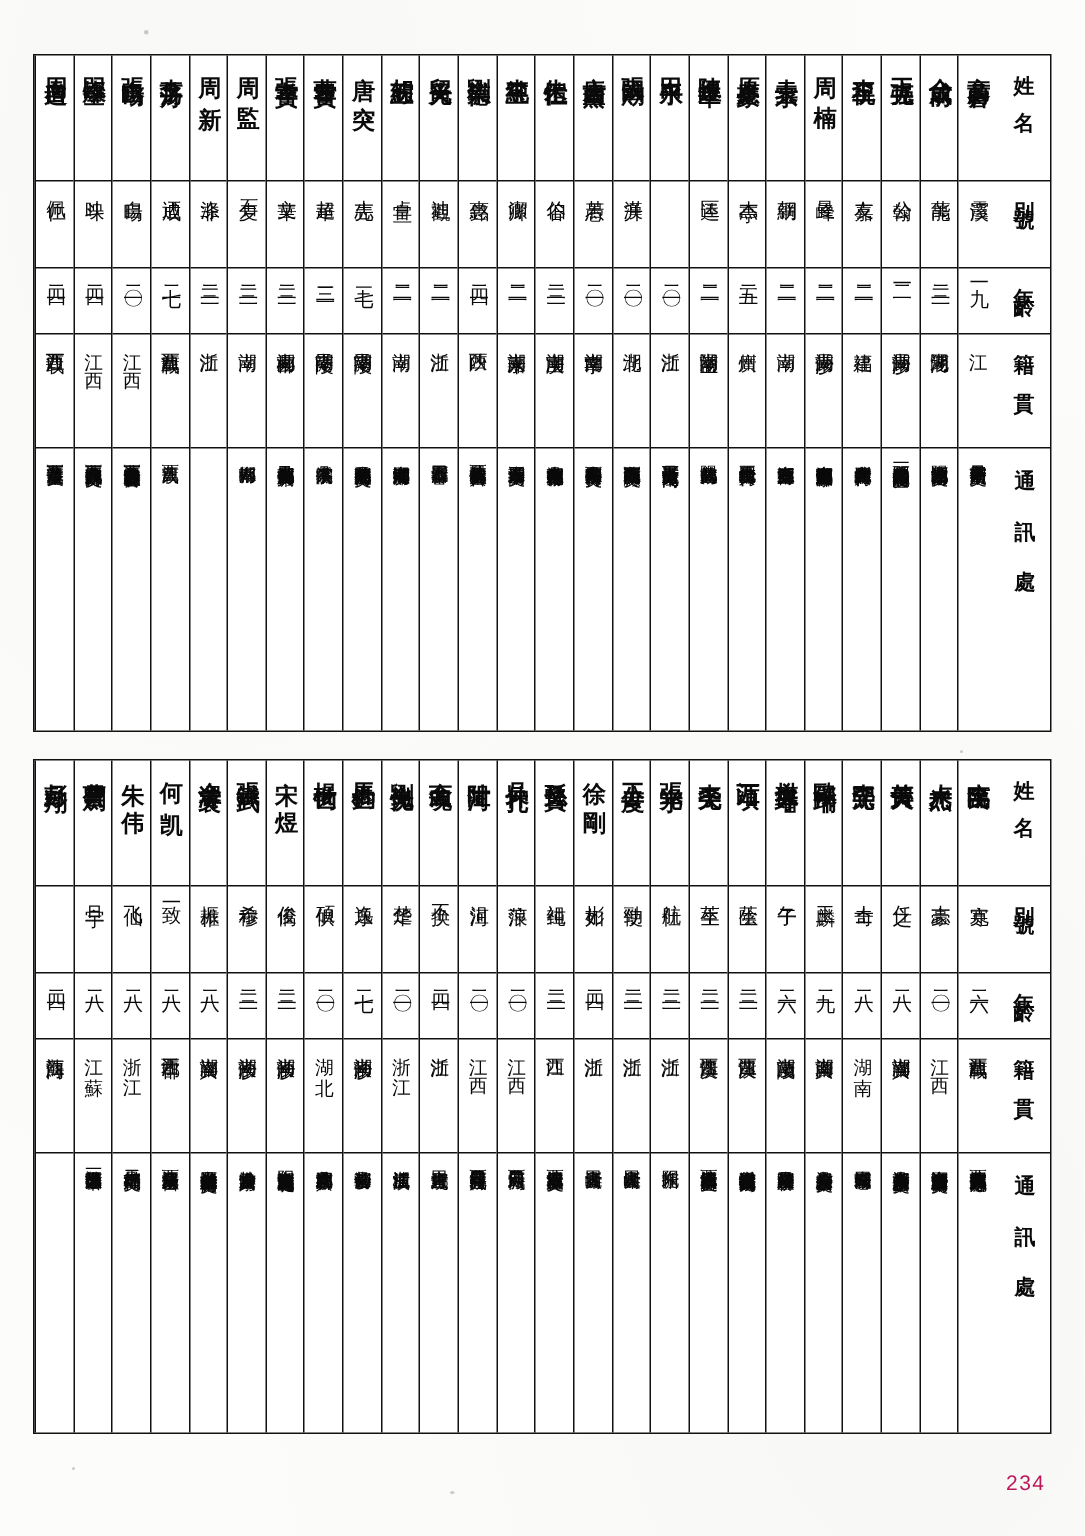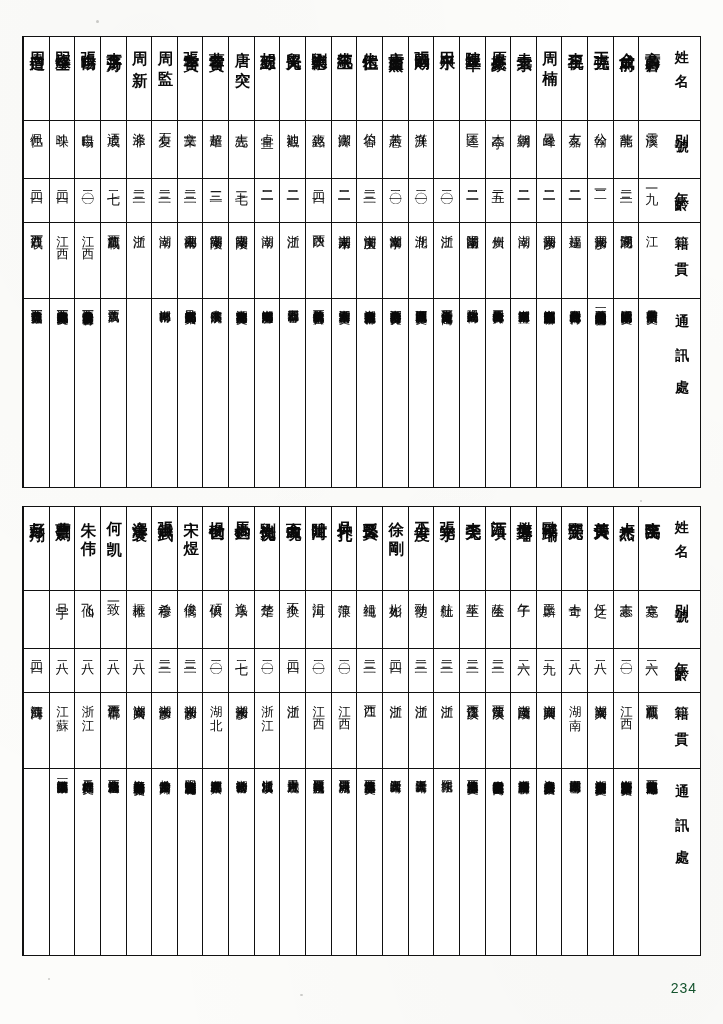--- a/index.html
+++ b/index.html
@@ -106,21 +106,21 @@
   .header-col .r-native .vt { letter-spacing: 6px; }
 
   
   .page-number {
     position: absolute;
     right: 26px;
     bottom: 28px;
     font-size: 14px;
     letter-spacing: 1px;
     font-family: "Liberation Sans", sans-serif;
-    color: #14532d;
+    color: #be185d;
   }
   .speck {
     position: absolute;
     background: #9a9a95;
     border-radius: 50%;
     opacity: .5;
   }
 </style>
 </head>
 <body>

